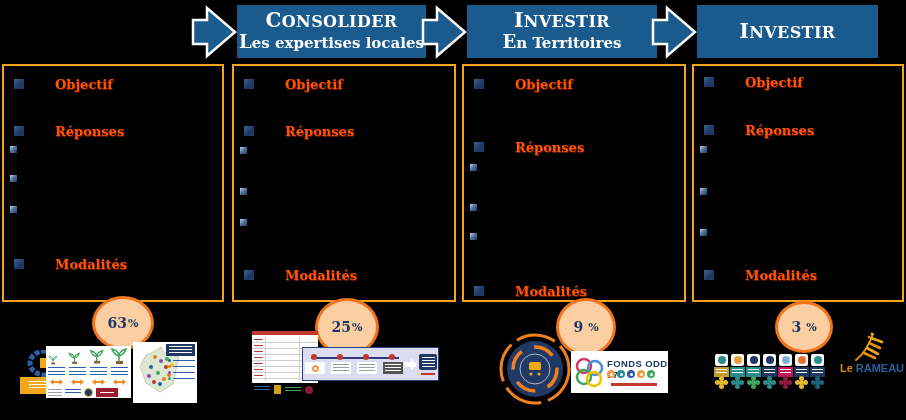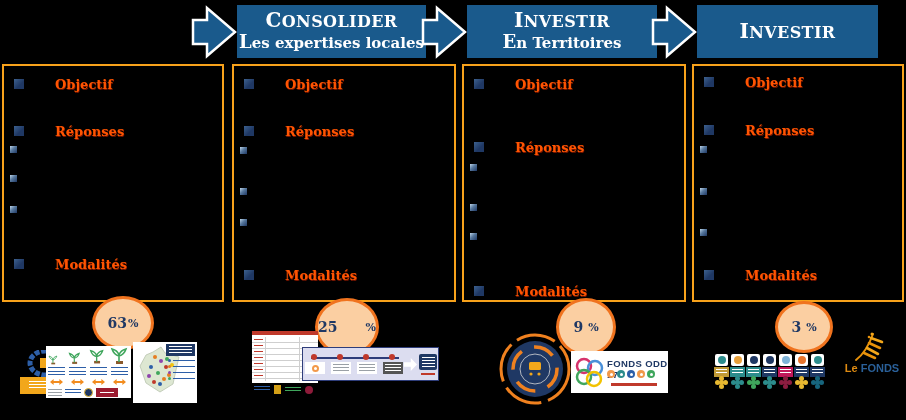--- a/index.html
+++ b/index.html
@@ -226,21 +226,21 @@
   <div class="sub" style="left:700px;top:229px;"></div>
   <div class="sec" style="left:692px;top:266px;width:210px;">
     <span class="bullet"></span>
     <span class="lbl">Modalités</span>
   </div>
 
   <div class="pct" style="left:92px;top:296px;width:62px;height:54px;">
     <span class="v">63</span>
       <span class="s">%</span>
   </div>
-  <div class="pct" style="left:315px;top:298px;width:64px;height:58px;justify-content:space-between;">
+  <div class="pct" style="left:315px;top:298px;width:64px;height:58px;">
     <span class="v">25</span>
       <span class="s">%</span>
   </div>
   <div class="pct gap" style="left:556px;top:298px;width:60px;height:58px;">
     <span class="v">9</span>
       <span class="s">%</span>
   </div>
   <div class="pct gap" style="left:775px;top:301px;width:58px;height:52px;">
     <span class="v">3</span>
       <span class="s">%</span>
@@ -464,17 +464,17 @@
     <svg width="44" height="32" style="position:absolute;left:12px;top:0;">
       <path d="M6 30 C14 24 19 15 23 4" fill="none" stroke="#E8920A" stroke-width="2" stroke-linecap="round"></path>
       <path d="M21 8 L32 12" stroke="#F2A71B" stroke-width="2.6" stroke-linecap="round"></path>
       <path d="M19 13 L30 18" stroke="#E8920A" stroke-width="2.6" stroke-linecap="round"></path>
       <path d="M17 18 L28 24" stroke="#F2A71B" stroke-width="2.6" stroke-linecap="round"></path>
       <path d="M14 23 L25 28" stroke="#E8920A" stroke-width="2.6" stroke-linecap="round"></path>
       <circle cx="22" cy="4" r="1.5" fill="#F2A71B"></circle>
         <circle cx="19" cy="7" r="1.3" fill="#E8920A"></circle>
     </svg>
     <div class="rameau-text" style="left:0;top:32px;position:absolute;width:68px;">
-      <span class="w1">Le</span><span class="w2">FONDS</span>
+      <span class="w1">Le</span><span class="w2">RAMEAU</span>
     </div>
   </div>
 
 </div>
 
 </body></html>

